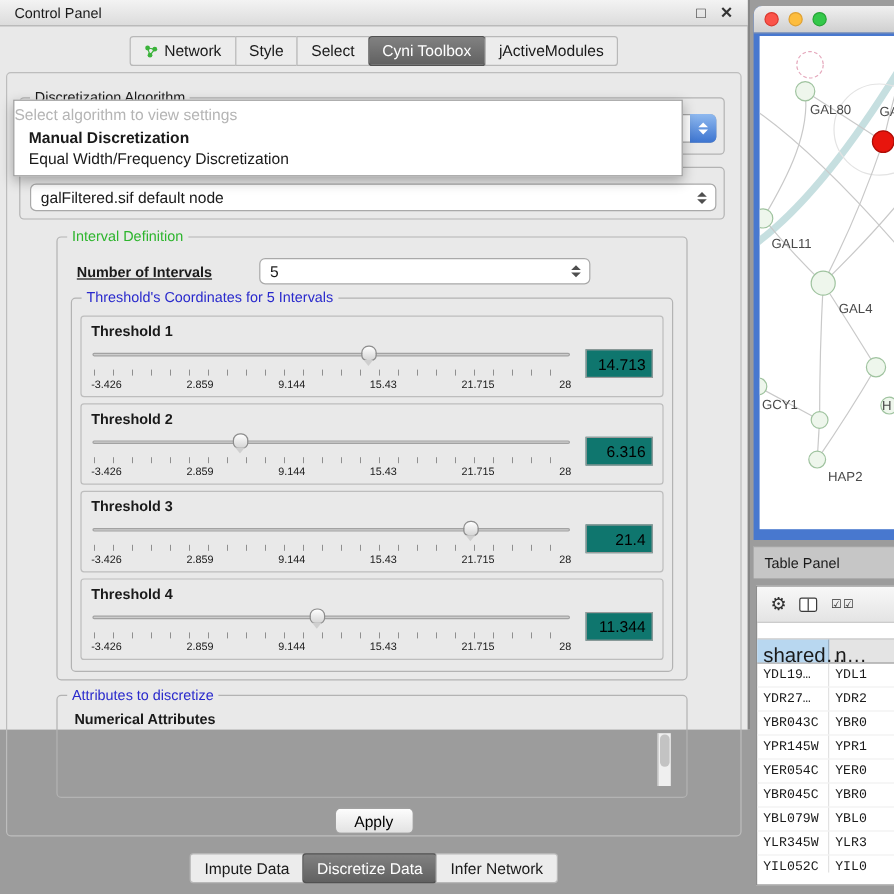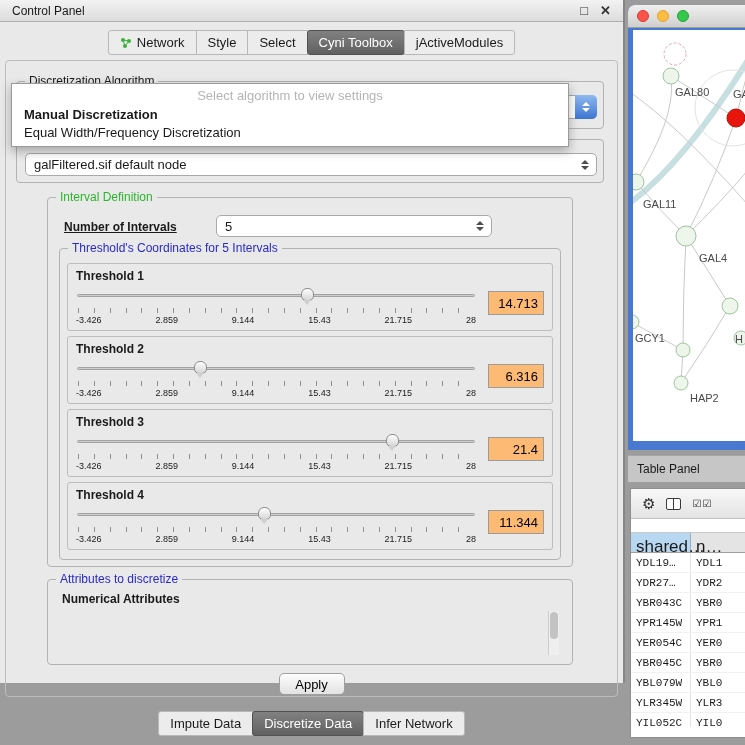--- a/index.html
+++ b/index.html
@@ -1,20 +1,20 @@
 <!DOCTYPE html>
 <html style="--accent_blue: #4878cf; --tab_selected_dark: #616161; --group_title_green: #2db52d; --group_title_blue: #2929cc; --red_node: #e8150d; --header_highlight: #b8d7f0;"><head>
 <meta charset="utf-8">
 <style>
 *{box-sizing:border-box;margin:0;padding:0;}
 html,body{width:745px;height:745px;}
 body{position:relative;background:#9c9c9c;font-family:"Liberation Sans",sans-serif;overflow:hidden;color:#1a1a1a;}
 
 
-.control-panel{position:absolute;left:0;top:0;width:625px;height:683px;background:#e9e9e9;border-right:2px solid #868686;}
+.control-panel{position:absolute;left:0;top:0;width:625px;height:608px;background:#e9e9e9;border-right:2px solid #868686;}
 .cp-titlebar{height:22px;display:flex;align-items:center;background:linear-gradient(#f3f3f3,#dcdcdc);border-bottom:1px solid #b0b0b0;padding:0 12px;font-size:12px;}
 .cp-title{flex:1;}
 .cp-winbtn{font-size:13px;color:#333;margin-left:12px;line-height:1;}
 .cp-winbtn.close{font-weight:bold;}
 
 .cp-tabs{display:flex;justify-content:center;margin-top:8px;}
 .tab{display:flex;align-items:center;gap:5px;padding:4px 11px;font-size:13px;background:#ececec;border:1px solid #b8b8b8;margin-left:-1px;white-space:nowrap;}
 .tab:first-child{border-radius:3px 0 0 3px;margin-left:0;}
 .tab:last-child{border-radius:0 3px 3px 0;}
 .tab.sel{background:linear-gradient(#818181,var(--tab_selected_dark));color:#fff;border-color:#515151;border-radius:3px;justify-content:flex-end;}
@@ -33,21 +33,21 @@
 .combo-cap .up{border-bottom:4px solid #fff;}
 .combo-cap .dn{border-top:4px solid #fff;}
 .arrows-plain{display:flex;flex-direction:column;gap:2px;margin-right:7px;}
 .arrows-plain i{width:0;height:0;border-left:4px solid transparent;border-right:4px solid transparent;}
 .arrows-plain .up{border-bottom:4px solid #4e4e4e;}
 .arrows-plain .dn{border-top:4px solid #4e4e4e;}
 
 .algo-group{left:10px;top:20px;width:588px;height:48px;}
 .algo-combo{position:absolute;left:8px;top:13px;width:572px;height:24px;}
 .algo-popup{position:absolute;left:5px;top:22px;width:558px;z-index:20;background:#fff;border:1px solid #9a9a9a;box-shadow:0 4px 10px rgba(0,0,0,.3);font-size:13px;padding:2px 0 4px;}
-.popup-hint{text-align:center;color:#b5b5b5;padding:2px 0 3px;}
+.popup-hint{text-align:left;color:#b5b5b5;padding:2px 0 3px;}
 .popup-opt{padding:1px 12px 2px;}
 .popup-opt.bold{font-weight:bold;}
 
 .td-group{left:10px;top:78px;width:588px;height:44px;}
 .td-combo{position:absolute;left:8px;top:13px;width:572px;height:23px;}
 
 .int-group{left:41px;top:136px;width:526px;height:370px;}
 .count-label{position:absolute;left:16px;top:22px;font-weight:bold;font-size:12px;text-decoration:underline;}
 .count-combo{position:absolute;left:168px;top:17px;width:276px;height:22px;}
 
@@ -56,21 +56,21 @@
 .tpanel.p0{top:14px;}.tpanel.p1{top:87px;}.tpanel.p2{top:160px;}.tpanel.p3{top:233px;}
 .tlabel{font-weight:bold;font-size:12px;margin:1px 0 4px;}
 .trow2{display:flex;align-items:flex-start;}
 .slider-col{flex:1;margin-right:12px;}
 .slider-wrap{position:relative;height:18px;}
 .track{position:absolute;left:1px;right:1px;top:7px;height:3px;background:#cdcdcd;border:1px solid #a2a2a2;border-radius:2px;}
 .thumb{position:absolute;top:1px;width:13px;height:13px;margin-left:-6px;background:linear-gradient(#fefefe,#d6d6d6);border:1px solid #8d8d8d;border-radius:6px 6px 5px 5px;}
 .thumb:after{content:"";position:absolute;left:1px;top:11px;width:0;height:0;border-left:4px solid transparent;border-right:4px solid transparent;border-top:5px solid #cfcfcf;}
 .ticks{height:5px;margin:3px 2px 0;background:repeating-linear-gradient(to right,#8f8f8f 0 1px,transparent 1px calc(100%/25));}
 .tick-labels{display:flex;justify-content:space-between;font-size:9px;color:#1a1a1a;margin-top:2px;}
-.value-box{width:56px;height:24px;margin-top:4px;border:1px solid #9b9b9b;background:#fdba74;font:13px "Liberation Sans",sans-serif;text-align:right;padding:0 5px;}
+.value-box{width:56px;height:24px;margin-top:4px;border:1px solid #9b9b9b;background:#0f766e;font:13px "Liberation Sans",sans-serif;text-align:right;padding:0 5px;}
 
 .attr-group{left:41px;top:518px;width:526px;height:86px;}
 .attr-label{position:absolute;left:14px;top:12px;font-weight:bold;font-size:12px;}
 .attr-list{position:absolute;left:12px;right:12px;top:30px;bottom:8px;background:#fff;border:1px solid #b5b5b5;overflow:hidden;font-size:11px;padding:2px 0 0 5px;}
 .list-item{line-height:15px;white-space:nowrap;}
 .attr-scroll{position:absolute;right:13px;top:31px;bottom:9px;width:11px;background:#efefef;border-left:1px solid #ccc;}
 .sthumb{position:absolute;left:1px;right:1px;top:1px;height:62%;background:#c3c3c3;border-radius:5px;}
 
 .apply{position:absolute;left:50%;top:612px;transform:translateX(-50%);width:66px;height:22px;background:linear-gradient(#fdfdfd,#e2e2e2);border:1px solid #9f9f9f;border-radius:5px;font:13px "Liberation Sans",sans-serif;}
 .bottom-tabs{position:absolute;left:0;width:623px;top:703px;display:flex;justify-content:center;}

